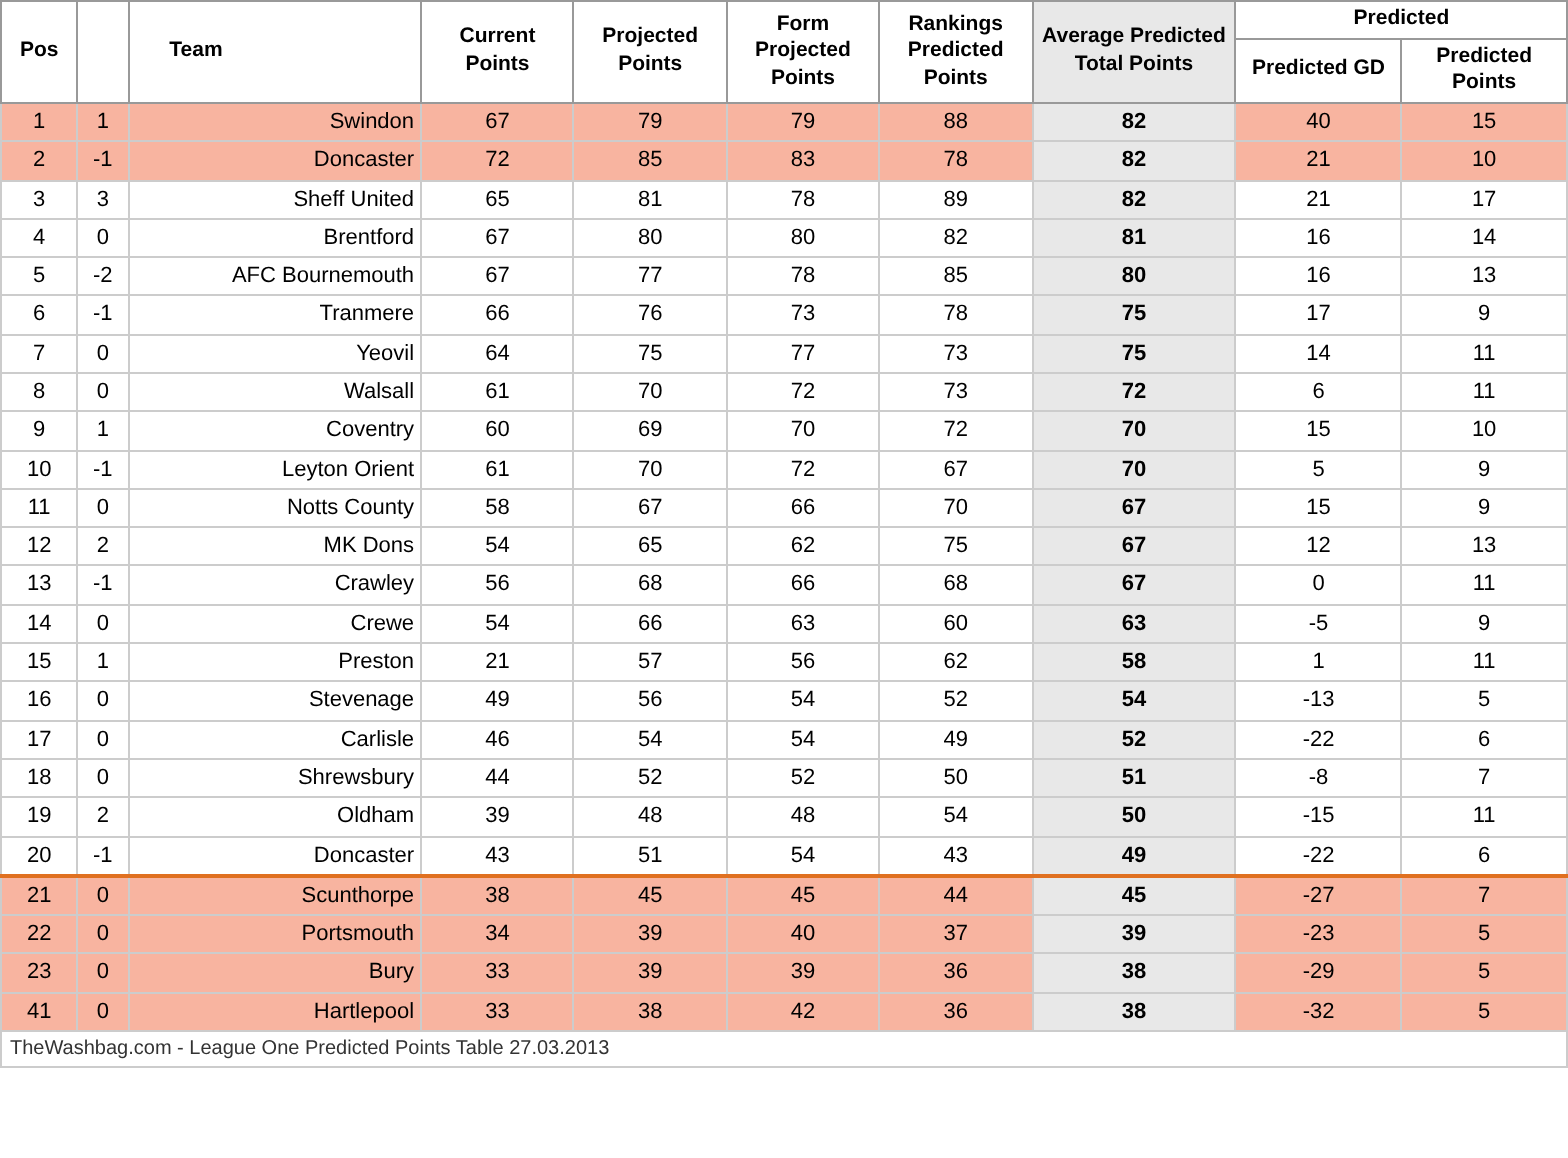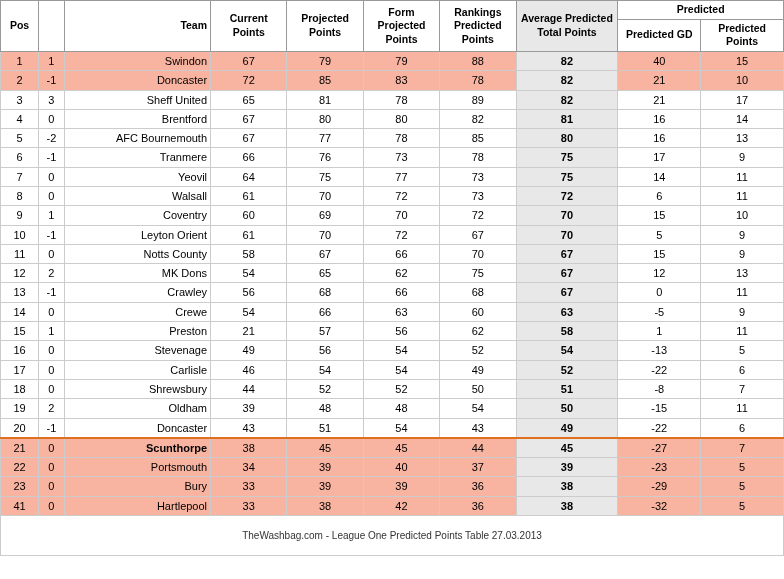--- a/index.html
+++ b/index.html
@@ -28,38 +28,37 @@
       font-weight: bold;
       font-size: 10.5px;
       vertical-align: middle;
     }
     .header-row th {
       border: 1px solid #999;
     }
     .footer {
       font-size: 10px;
       color: #333;
-      padding: 14px 4px;
+      padding: 3px 4px;
       border: 1px solid #ccc;
       border-top: none;
-      text-align: center;
     }
     .col-avg-td {
       font-weight: bold;
     }
   </style>
 </head>
 <body>
 
 <table>
   <thead>
     <tr class="header-row">
       <th rowspan="2" style="width:30px">Pos</th>
       <th rowspan="2" style="width:20px"></th>
-      <th rowspan="2" style="width:115px;text-align:right;padding-left:4px">Team</th>
+      <th rowspan="2" style="width:115px;text-align:left;padding-left:20px">Team</th>
       <th rowspan="2" style="width:60px">Current Points</th>
       <th rowspan="2" style="width:60px">Projected Points</th>
       <th rowspan="2" style="width:60px">Form Projected Points</th>
       <th rowspan="2" style="width:60px">Rankings Predicted Points</th>
       <th rowspan="2" style="width:80px;background:#e8e8e8">Average Predicted Total Points</th>
       <th colspan="2" style="width:130px">Predicted</th>
     </tr>
     <tr class="header-row">
       <th style="width:65px">Predicted GD</th>
       <th style="width:65px">Predicted Points</th>
@@ -302,21 +301,21 @@
     <td style="">51</td>
     <td style="">54</td>
     <td style="">43</td>
     <td class="col-avg-td" style="background:#e8e8e8;">49</td>
     <td style="">-22</td>
     <td style="">6</td>
   </tr>
       <tr style="background: rgb(248, 180, 160);">
     <td style="border-top: 2px solid #e07020;">21</td>
     <td style="border-top: 2px solid #e07020;">0</td>
-    <td class="team-name" style="border-top: 2px solid #e07020; font-weight: bold;">Scunthorpe</td>
+    <td class="team-name" style="border-top: 2px solid #e07020;">Scunthorpe</td>
     <td style="border-top: 2px solid #e07020;">38</td>
     <td style="border-top: 2px solid #e07020;">45</td>
     <td style="border-top: 2px solid #e07020;">45</td>
     <td style="border-top: 2px solid #e07020;">44</td>
     <td class="col-avg-td" style="background:#e8e8e8;border-top: 2px solid #e07020;">45</td>
     <td style="border-top: 2px solid #e07020;">-27</td>
     <td style="border-top: 2px solid #e07020;">7</td>
   </tr>
       <tr style="background: rgb(248, 180, 160);">
     <td style="">22</td>

